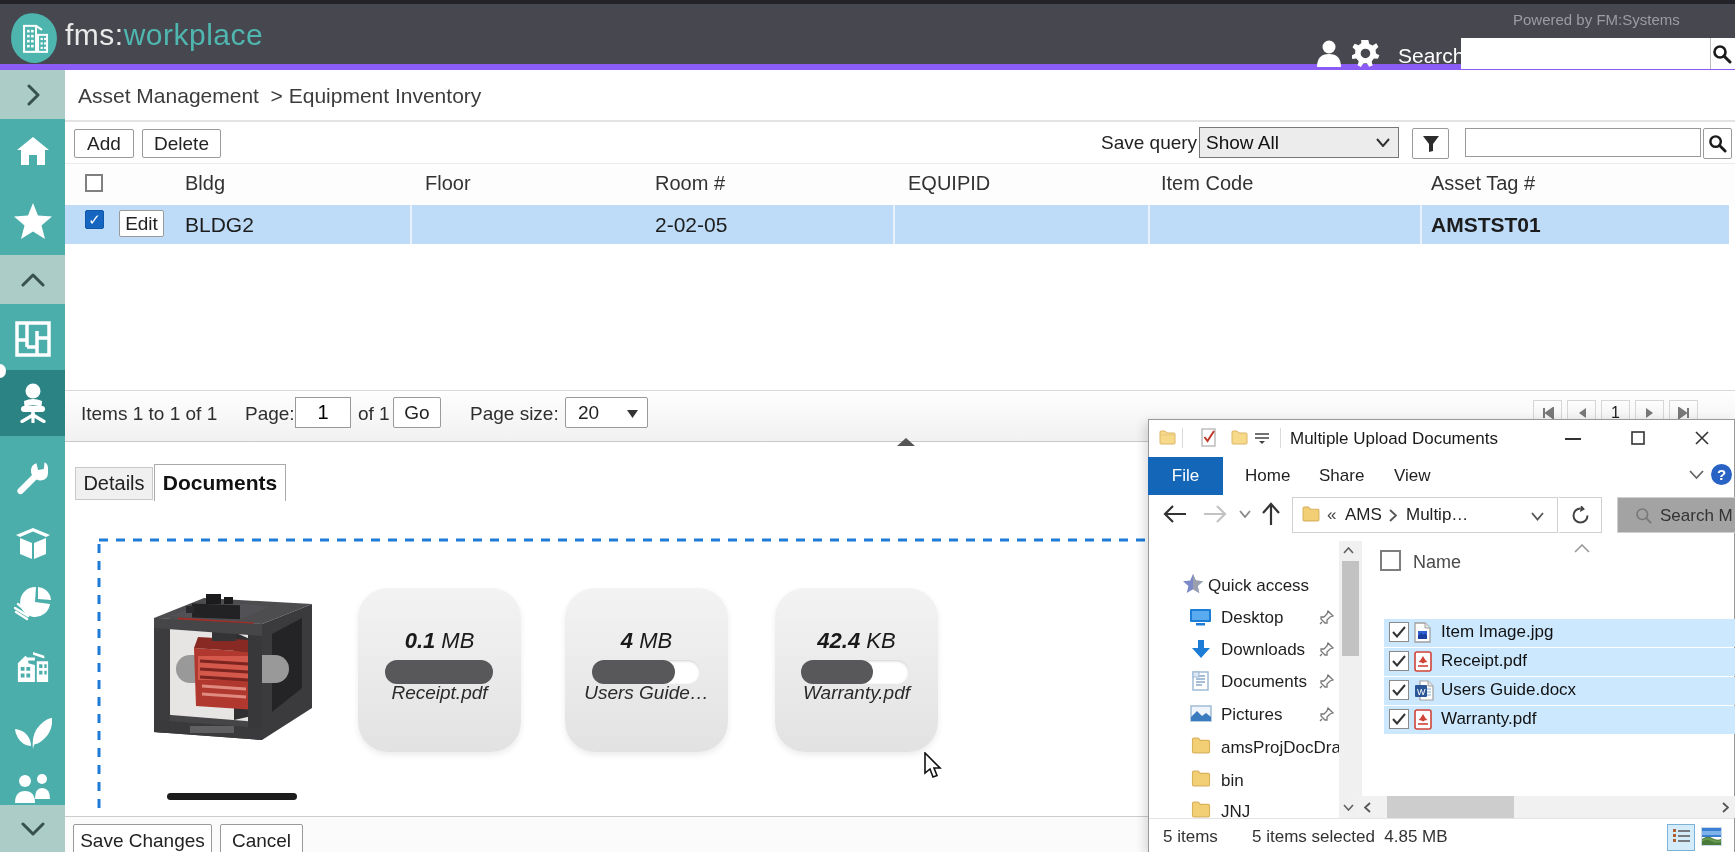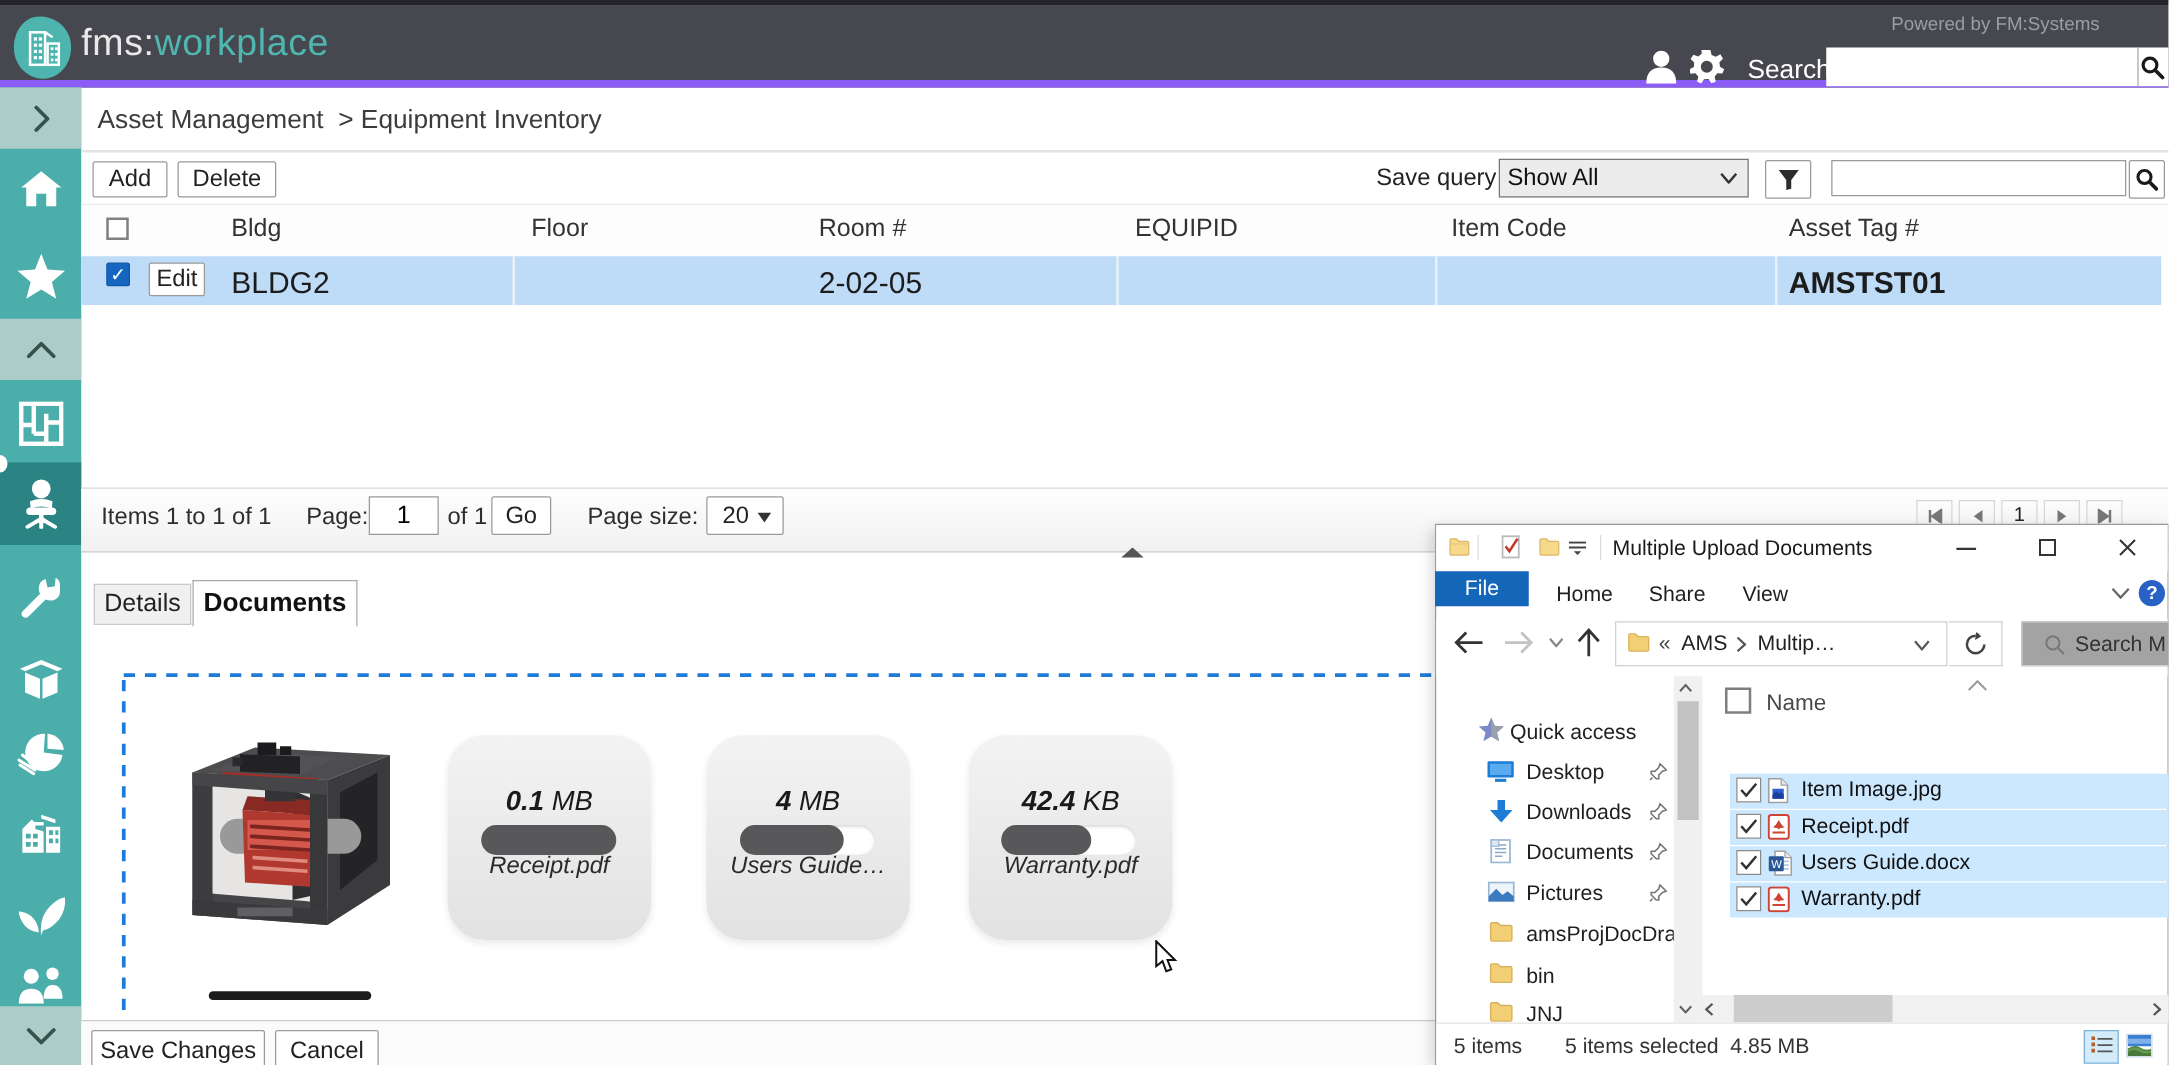--- a/index.html
+++ b/index.html
@@ -32,21 +32,21 @@
 .btn { position:absolute; background:#fff; border:1px solid #9a9a9a; border-radius:2px; font-size:19px; color:#222; display:flex; align-items:center; justify-content:center; font-family:"Liberation Sans", sans-serif; }
 .savequery { position:absolute; left:1101px; top:132px; font-size:19px; color:#222; }
 .sq-select { position:absolute; left:1199px; top:127px; width:200px; height:31px; background:#ececec; border:1px solid #777; font-size:19px; color:#111; padding:1px 6px 0 6px; display:flex; align-items:center; }
 .tb-search { position:absolute; left:1465px; top:128px; width:236px; height:29px; background:#fff; border:1px solid #999; }
 
 
 .thead { position:absolute; left:65px; top:163px; width:1670px; height:42px; background:#fdfdfd; border-top:1px solid #ececec; }
 .th { position:absolute; font-size:20px; color:#333; top:172px; }
 .hcheck { position:absolute; left:85px; top:174px; width:18px; height:18px; border:2px solid #808080; background:#fff; }
 .trow { position:absolute; left:65px; top:205px; width:1664px; height:39px; background:#bedcf7; }
-.td { position:absolute; font-size:24px; color:#1c1c1c; top:213px; }
+.td { position:absolute; font-size:21px; color:#1c1c1c; top:213px; }
 .rcheck { position:absolute; left:85px; top:210px; width:19px; height:19px; background:#1665c0; border:1px solid #0f57a8; border-radius:2px; color:#fff; font-size:15px; display:flex; align-items:center; justify-content:center; }
 .colsep { position:absolute; top:205px; width:2px; height:39px; background:#e9f2fb; }
 
 
 .pagbar { position:absolute; left:65px; top:390px; width:1670px; height:52px; background:linear-gradient(#fefefe,#f1f1f1); border-top:1px solid #d8d8d8; border-bottom:1px solid #c9c9c9; }
 .pag-txt { position:absolute; font-size:19px; color:#2e2e2e; top:403px; }
 .pag-input { position:absolute; left:295px; top:397px; width:56px; height:31px; border:1px solid #999; background:#fff; font-size:20px; text-align:center; padding-top:3px; }
 .pgbtn { position:absolute; top:400px; width:29px; height:25px; background:linear-gradient(#fdfdfd,#f0f0f0); border:1px solid #d6d6d6; display:flex; align-items:center; justify-content:center; font-size:13px; color:#666; }
 .splitarrow { position:absolute; left:897px; top:438px; width:0; height:0; border-left:9px solid transparent; border-right:9px solid transparent; border-bottom:8px solid #555; }
 
@@ -63,21 +63,21 @@
 .barfill { position:absolute; height:24px; border-radius:12px; background:#58585a; }
 .fname { position:absolute; width:100%; text-align:center; font-size:19px; color:#2a2a2a; }
 .darkline { position:absolute; left:167px; top:793px; width:130px; height:7px; background:#1c1c1c; border-radius:4px; }
 
 
 .footer { position:absolute; left:65px; top:816px; width:1670px; height:36px; background:#fbfbfb; border-top:1px solid #ccc; }
 
 
 .win { position:absolute; left:1148px; top:419px; width:587px; height:433px; background:#fff; border:1px solid #999; box-shadow:-3px 3px 10px rgba(0,0,0,0.15); }
 .win-title { position:absolute; left:0; top:0; width:100%; height:37px; background:#fff; font-size:17px; color:#1a1a1a; }
-.ribbon-file { position:absolute; left:-1px; top:37px; width:75px; height:28px; background:#1467b8; color:#fff; font-size:17px; display:flex; align-items:center; justify-content:center; }
+.ribbon-file { position:absolute; left:-1px; top:37px; width:75px; height:38px; background:#1467b8; color:#fff; font-size:17px; display:flex; align-items:center; justify-content:center; }
 .ribbon-tab { position:absolute; top:37px; height:38px; font-size:17px; color:#1f1f1f; display:flex; align-items:center; }
 .navrow { position:absolute; left:0; top:75px; width:100%; height:46px; background:#fff; }
 .addrbar { position:absolute; left:143px; top:77px; width:266px; height:36px; border:1px solid #d0d0d0; background:#fff; font-size:17px; color:#222; }
 .refreshbox { position:absolute; left:410px; top:77px; width:43px; height:36px; border:1px solid #d0d0d0; border-left:none; background:#fff; }
 .searchbox { position:absolute; left:468px; top:77px; width:119px; height:36px; border:1px solid #d0d0d0; background:#a3a3a3; font-size:17px; color:#333; }
 .treeitem { position:absolute; font-size:17px; color:#1f1f1f; }
 .wrow { position:absolute; left:235px; width:352px; height:28px; background:#cce8ff; }
 .wrow-txt { position:absolute; left:57px; top:3px; font-size:17px; color:#111; }
 .wcheck { position:absolute; left:5px; top:3px; width:20px; height:20px; background:#fff; border:1px solid #8a8a8a; }
 .hscroll { position:absolute; left:209px; top:376px; width:378px; height:22px; background:#f1f1f1; }
@@ -276,21 +276,21 @@
   <div class="colsep" style="left:1148px;"></div>
   <div class="colsep" style="left:1420px;"></div>
 
   <div class="pagbar"></div>
   <div class="pag-txt" style="left:81px;">Items 1 to 1 of 1</div>
   <div class="pag-txt" style="left:245px;">Page:</div>
   <div class="pag-input">1</div>
   <div class="pag-txt" style="left:358px;">of 1</div>
   <div class="btn" style="left:393px; top:397px; width:48px; height:31px;">Go</div>
   <div class="pag-txt" style="left:470px;">Page size:</div>
-  <div class="btn" style="left:565px; top:397px; width:62px; height:31px;">
+  <div class="btn" style="left:565px; top:397px; width:83px; height:31px;">
       <span style="position:absolute; left:12px;">20</span>
       <svg style="position:absolute; right:9px; top:12px;" width="11" height="8" viewBox="0 0 11 8">
         <path d="M0 0 L11 0 L5.5 8 Z" fill="#333"></path>
       </svg>
     </div>
   <div class="pgbtn" style="left:1533px;">
       <svg width="12" height="12" viewBox="0 0 12 12">
         <path d="M2 1 L2 11 M11 1 L4 6 L11 11 Z" stroke="#777" stroke-width="2" fill="#777"></path>
       </svg>
     </div>

